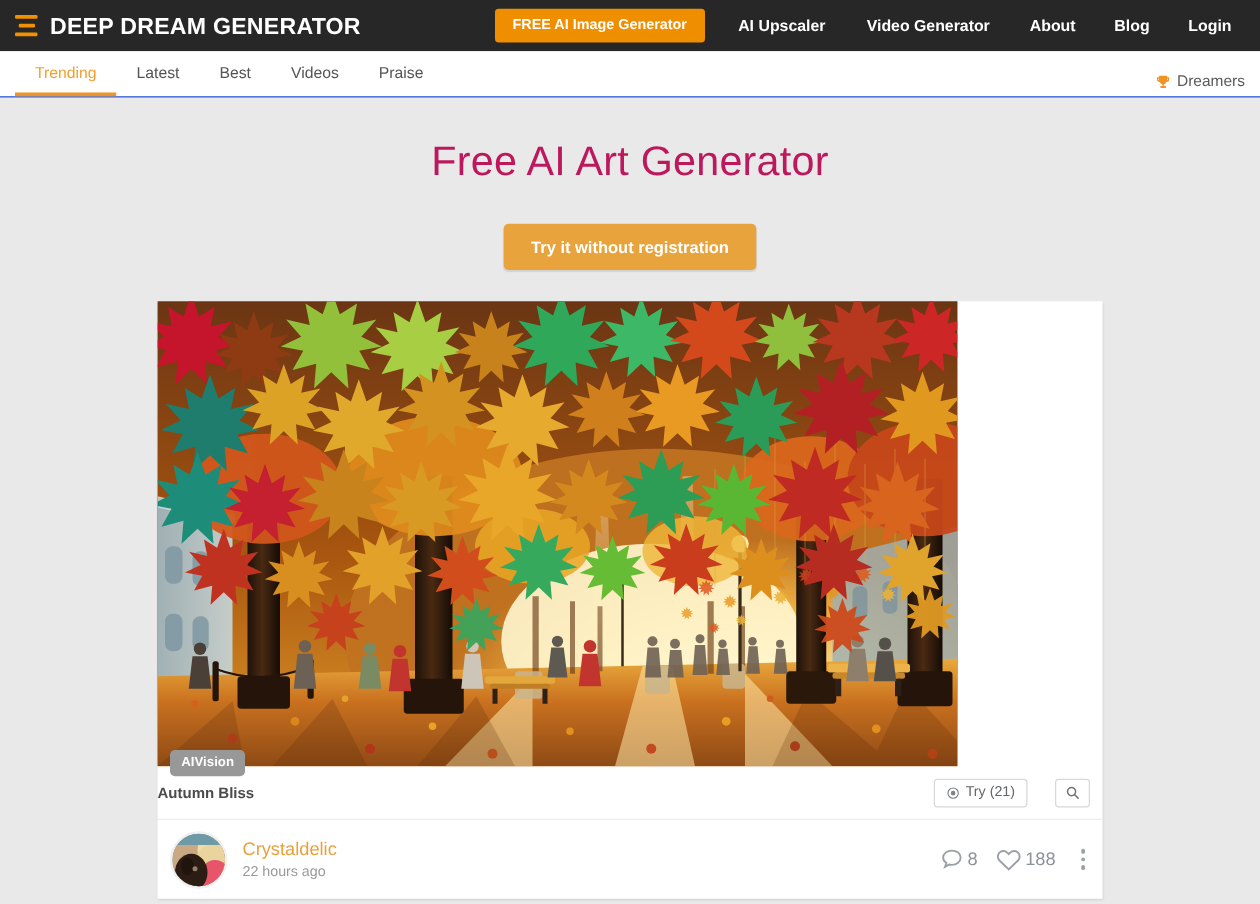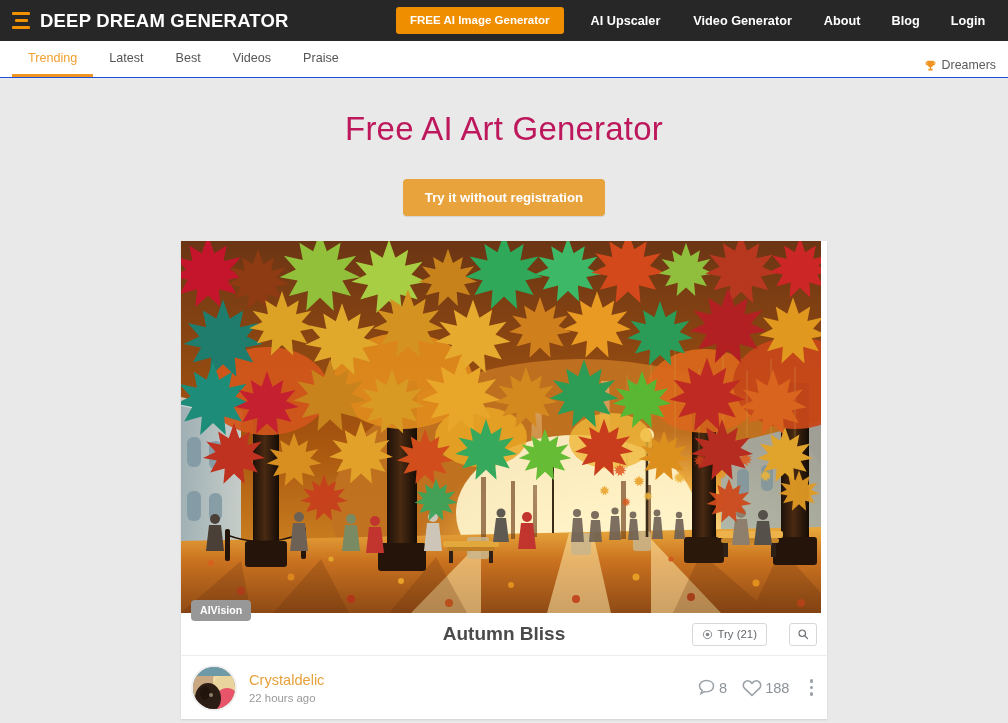--- a/index.html
+++ b/index.html
@@ -121,21 +121,21 @@
     border: 1px solid #e2e2e2; border-radius: 4px;
     cursor: pointer;
     display: flex; align-items: center; gap: 12px;
     font-family: inherit;
     box-shadow: 0 1px 1px rgba(0,0,0,.06);
   }
   .g-logo { width: 17px; height: 17px; display:block; }
 
   
   .card {
-    width: 646px;
+    width: 756px;
     margin: 25px auto 2px auto;
     background: #ffffff;
     box-shadow: 0 1px 2px rgba(0,0,0,.10);
   }
   .art-wrap {
     position: relative;
     width: 640px; height: 372px;
     overflow: hidden;
     background: #b8540f;
   }
@@ -152,22 +152,22 @@
     position: absolute; left: 10px; top: -13px;
     background: #989898;
     color: #ffffff;
     font-size: 10.6px; font-weight: bold;
     padding: 5px 9px;
     border-radius: 4px;
     cursor: pointer;
     line-height: 1;
   }
   .art-title {
-    flex: 1; text-align: center;
-    font-size: 19px; font-weight: bold;
+    flex: 1; text-align: left;
+    font-size: 12px; font-weight: bold;
     color: #4b4b4b;
   }
   .meta-actions {
     position: absolute; right: 10px; top: 0; bottom: 0;
     display: flex; align-items: center; gap: 22px;
   }
   .btn-small {
     border: 1px solid #d8d8d8;
     background: #ffffff;
     border-radius: 3px;

